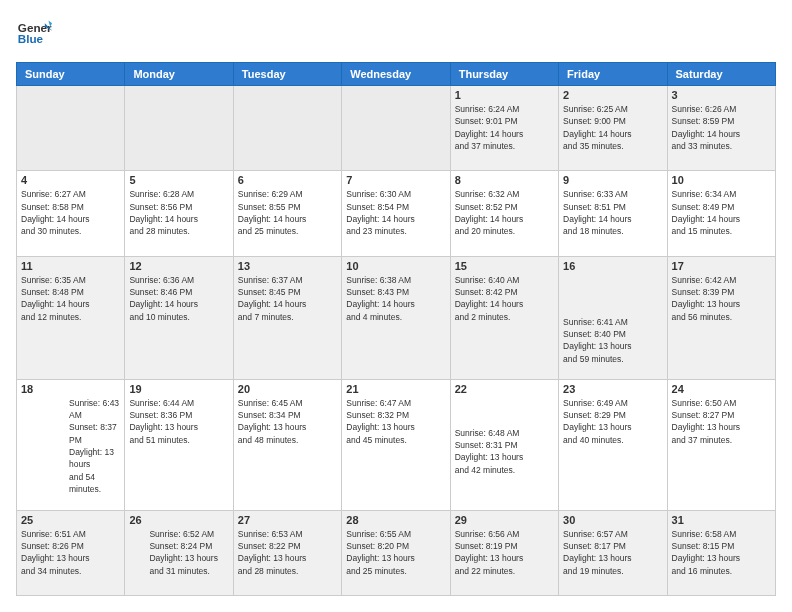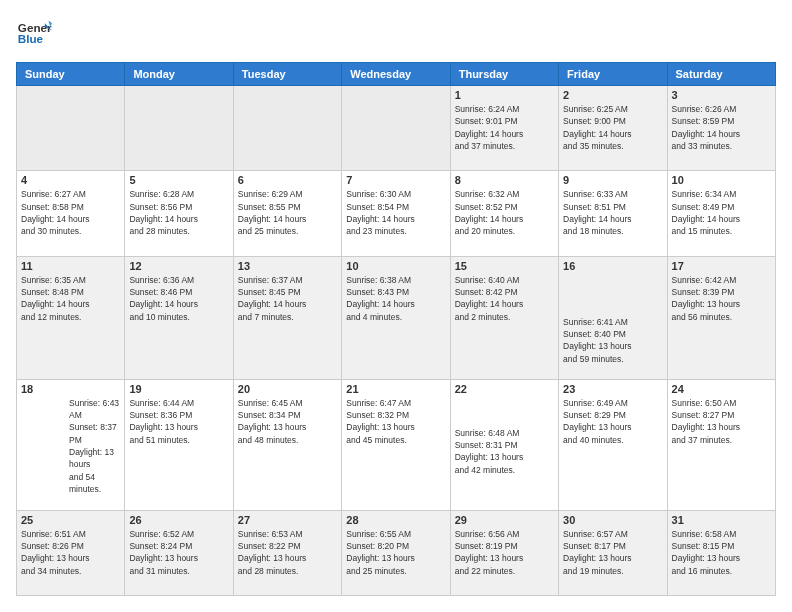--- a/index.html
+++ b/index.html
@@ -305,21 +305,21 @@
         <tr class="row-shaded">
           <td>
             <div class="day-num">25</div>
             <div class="day-info" style="white-space: pre-line;">Sunrise: 6:51 AM
 Sunset: 8:26 PM
 Daylight: 13 hours
 and 34 minutes.</div>
           </td>
           <td>
             <div class="day-num">26</div>
-            <div class="day-info" style="white-space: pre-line;">Sunrise: 6:52 AM
+            <div class="day-info" style="white-space: pre-line; margin-left: 20px;">Sunrise: 6:52 AM
 Sunset: 8:24 PM
 Daylight: 13 hours
 and 31 minutes.</div>
           </td>
           <td>
             <div class="day-num">27</div>
             <div class="day-info" style="white-space: pre-line;">Sunrise: 6:53 AM
 Sunset: 8:22 PM
 Daylight: 13 hours
 and 28 minutes.</div>

